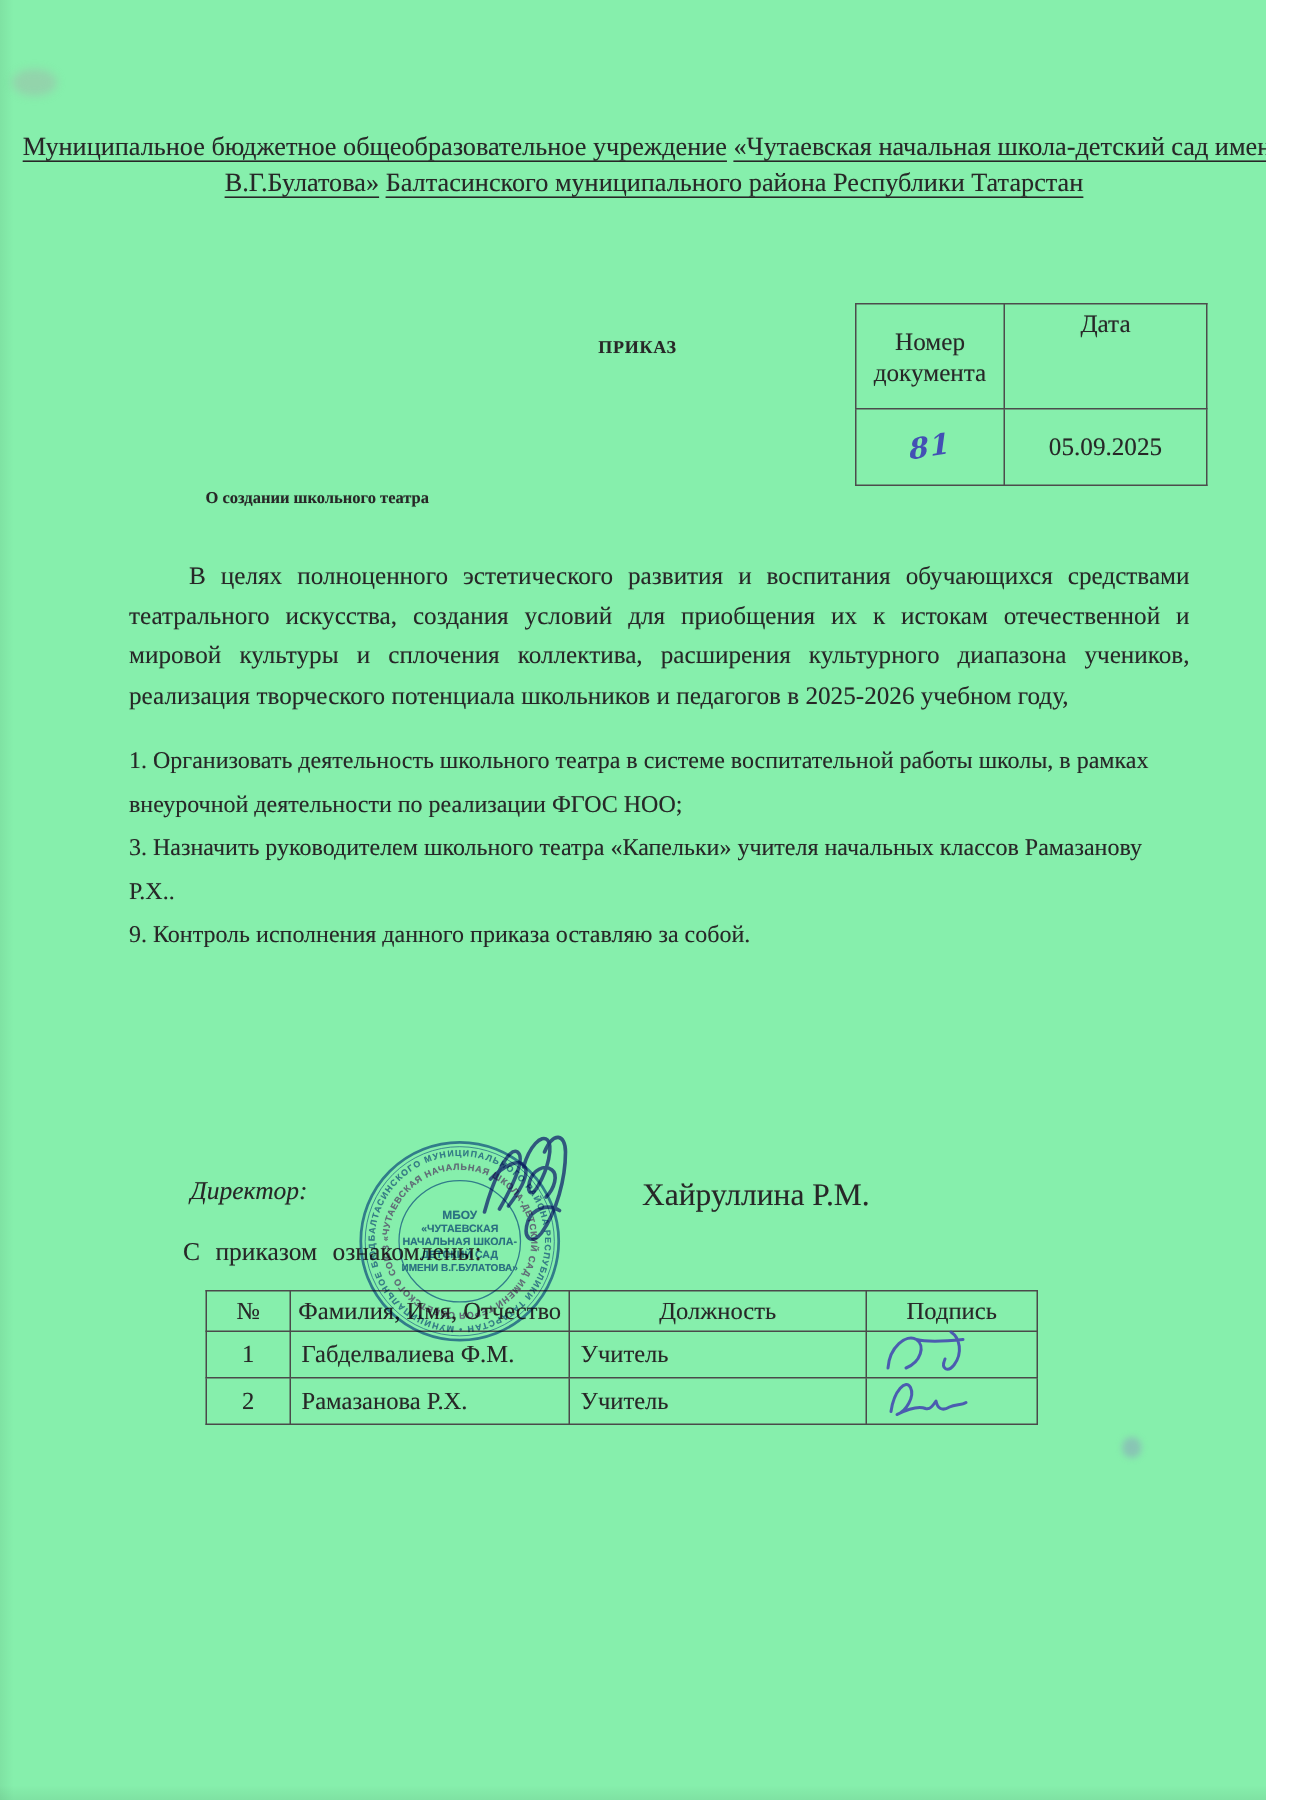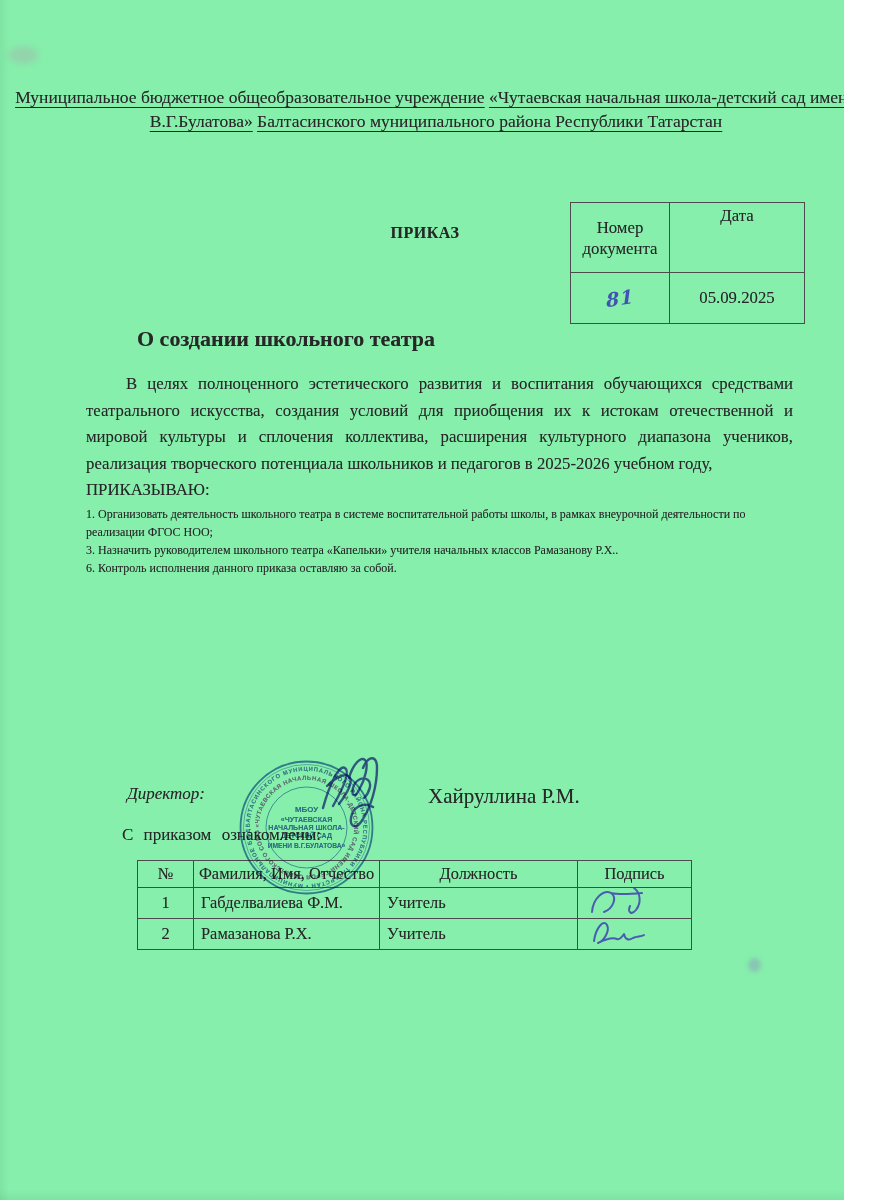--- a/index.html
+++ b/index.html
@@ -20,42 +20,42 @@
   .smudge.br{left:748px;top:958px;width:13px;height:14px;background:rgba(140,146,190,.45);filter:blur(2px);}
 
   
   .org-header{position:absolute;left:0;top:85px;width:872px;text-align:center;
     font-size:17.5px;line-height:24px;}
   .org-header span{display:inline;text-decoration:underline;text-decoration-thickness:1.2px;text-underline-offset:3.5px;}
   .org-line{display:block;}
 
   
   .order-word{position:absolute;left:350px;top:224px;width:150px;text-align:center;
-    font-weight:bold;font-size:16px;letter-spacing:.5px;}
+    font-weight:bold;font-size:12px;letter-spacing:.5px;}
 
   
   .meta-table{position:absolute;left:570px;top:202px;border-collapse:collapse;table-layout:fixed;}
   .meta-table td{border:1px solid #4c4c4c;text-align:center;font-size:16.8px;padding:13px 2px;}
   .meta-table .c1{width:94px;}
   .meta-table .c2{width:130px;}
   .meta-table .hdr-row td{height:43px;line-height:21px;}
   .meta-table td.date-label{vertical-align:top;padding-top:2px;}
   .meta-table .val-row td{height:24px;}
   .handwritten-number{
     display:inline-block;color:#4350b4;font-style:italic;font-size:19px;
     font-family:"DejaVu Serif",serif;transform:rotate(-9deg) skewX(-6deg);
     text-shadow:none;font-weight:bold;letter-spacing:1px;
   }
 
   
-  .subject{position:absolute;left:137px;top:326px;font-weight:bold;font-size:22px;font-family:Liberation Serif, serif;}
+  .subject{position:absolute;left:137px;top:326px;font-weight:bold;font-size:11px;font-family:Liberation Serif, serif;}
   .body-flow{position:absolute;left:86px;top:371px;width:707px;}
   .preamble{margin:0;text-align:justify;text-indent:40px;font-size:16.8px;line-height:26.6px;}
   .decree{font-size:16.8px;line-height:26.6px;}
-  .order-items{margin-top:1px;font-size:12px;line-height:18px;}
+  .order-items{margin-top:16px;font-size:16px;line-height:29px;}
 
   
   .director-label{position:absolute;left:127px;top:784px;font-size:17px;font-style:italic;}
   .director-name{position:absolute;left:428px;top:784px;font-size:21px;}
   .ack-label{position:absolute;left:122px;top:825px;font-size:17px;word-spacing:6px;}
 
   
   .ack-table{position:absolute;left:137px;top:860px;border-collapse:collapse;table-layout:fixed;z-index:2;}
   .ack-table td{border:1px solid #4a4a4a;font-size:16.4px;padding:0;}
   .ack-table .col-num{width:55px;text-align:center;}
@@ -105,25 +105,24 @@
       <td class="c1"><span class="handwritten-number">81</span></td>
       <td class="c2">05.09.2025</td>
     </tr>
   </tbody>
     </table>
 
   <div class="subject">О создании школьного театра</div>
 
   <div class="body-flow">
     <p class="preamble">В целях полноценного эстетического развития и воспитания обучающихся средствами театрального искусства, создания условий для приобщения их к истокам отечественной и мировой культуры и сплочения коллектива, расширения культурного диапазона учеников, реализация творческого потенциала школьников и педагогов в 2025-2026 учебном году,</p>
-    <div class="decree">ПРИКАЗЫВАЮ:</div>
     <div class="order-items">
       <div>1. Организовать деятельность школьного театра в системе воспитательной работы школы, в рамках внеурочной деятельности по реализации ФГОС НОО;</div>
       <div>3. Назначить руководителем школьного театра «Капельки» учителя начальных классов Рамазанову Р.Х..</div>
-      <div>6. Контроль исполнения данного приказа оставляю за собой.</div>
+      <div>9. Контроль исполнения данного приказа оставляю за собой.</div>
     </div>
   </div>
 
   <div class="director-label">Директор:</div>
   <div class="director-name">Хайруллина Р.М.</div>
 
   <div class="ack-label">С приказом ознакомлены:</div>
 
   <table class="ack-table">
     <tbody>

